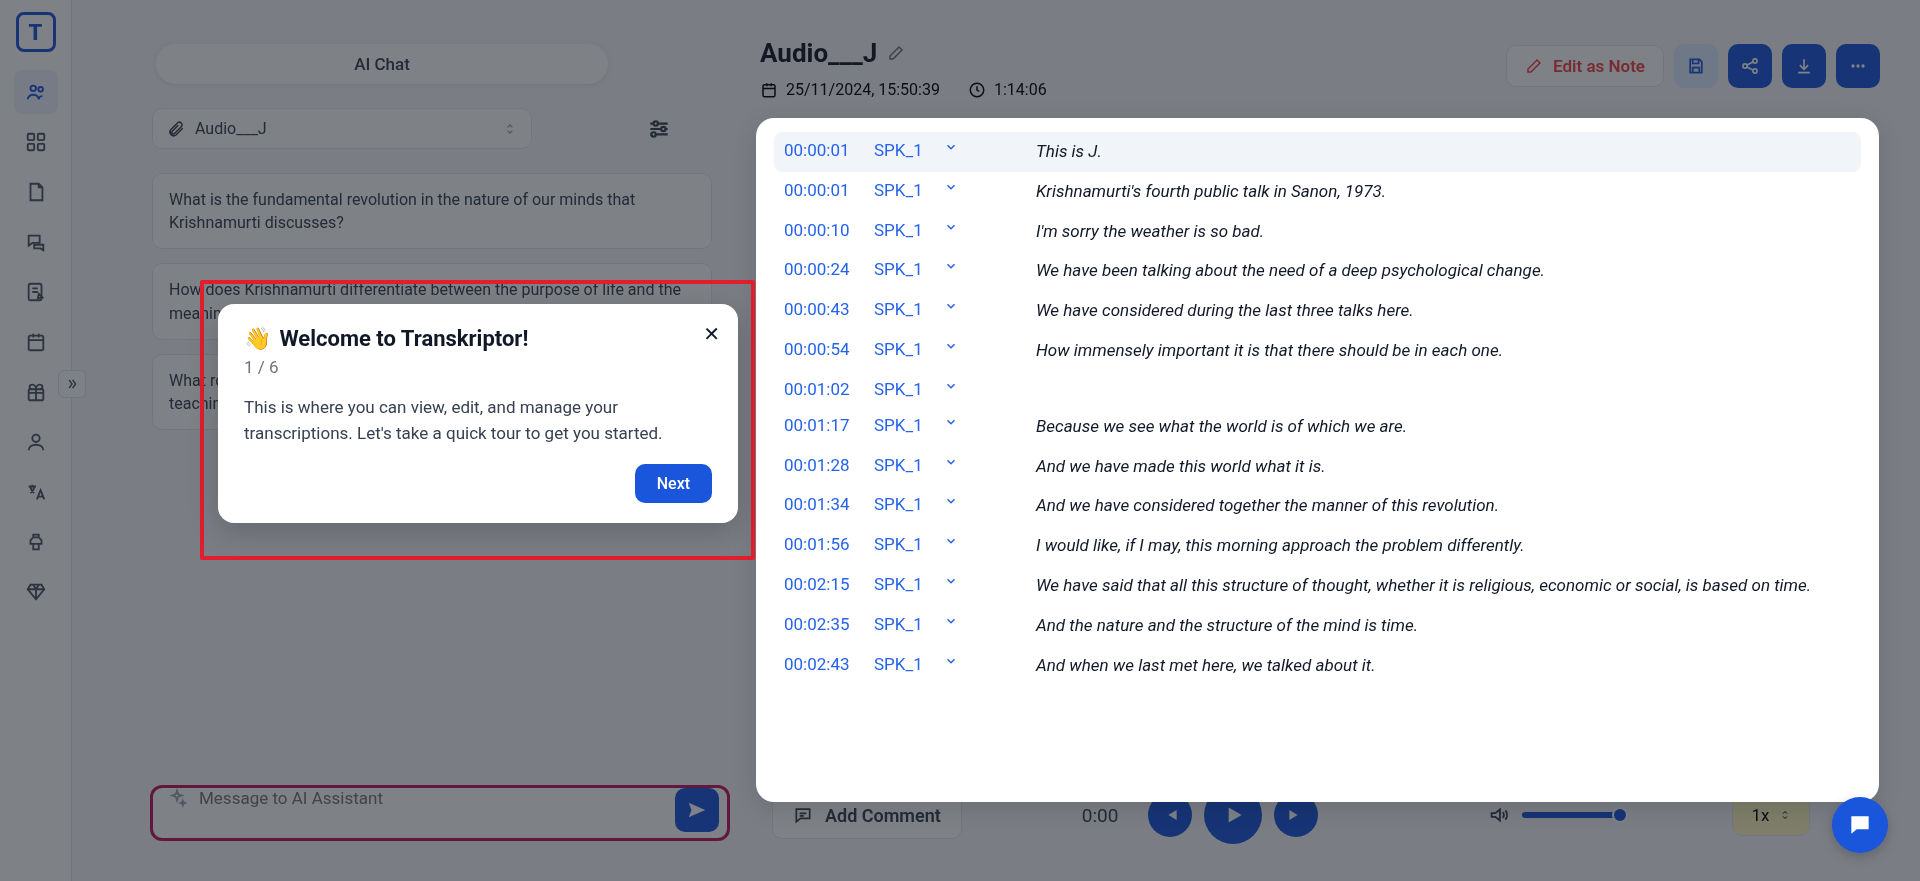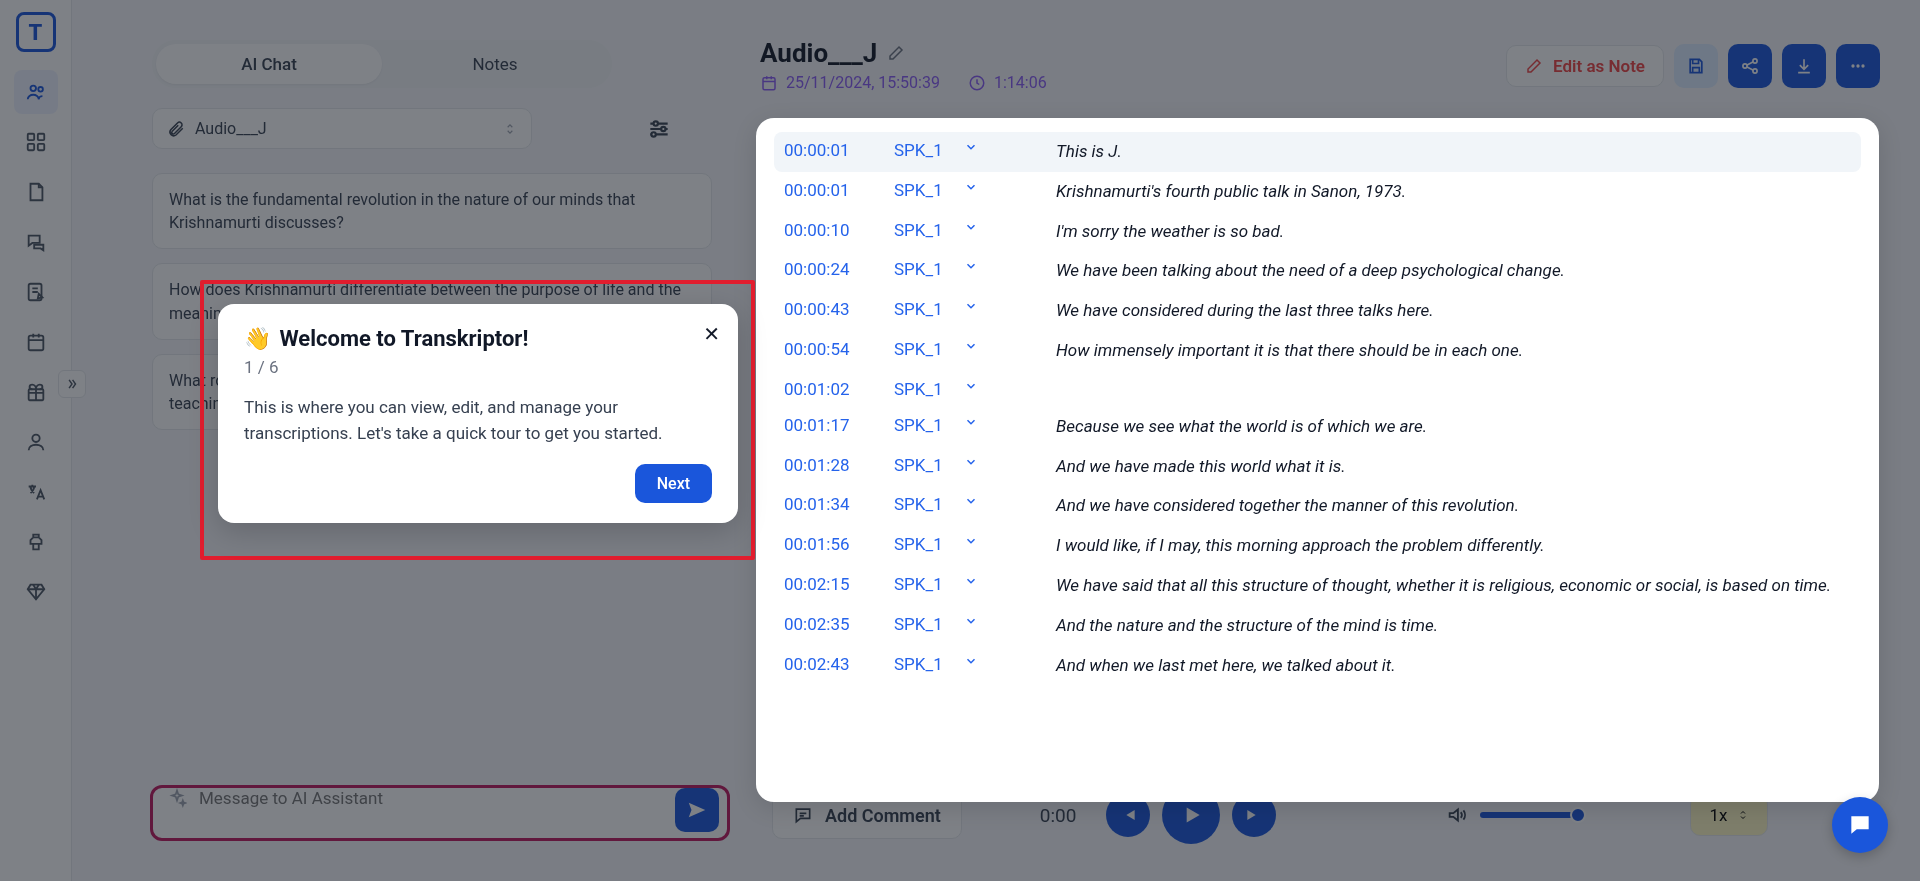--- a/index.html
+++ b/index.html
@@ -24,33 +24,33 @@
 .file-sel { display:flex; align-items:center; gap:10px; border:1px solid #e5e7eb; background:#fff; border-radius:10px; padding:10px 14px; width: 380px; color:#374151; font-size:16px; }
 .file-sel .chev { margin-left:auto; color:#9ca3af; }
 .adjust-icon { color:#374151; }
 .suggestion { background:#fff; border:1px solid #e5e7eb; border-radius:10px; padding:14px 16px; font-size:16px; color:#374151; width:560px; margin-bottom:14px; line-height:1.45; }
 
 
 .right-panel { position:absolute; left: 760px; top: 0; right:0; bottom:0; padding: 38px 40px 0 0; z-index:2; }
 .title-row { display:flex; align-items:center; gap:10px; }
 .title { font-size:26px; font-weight:700; color:#111827; }
 .edit-title-icon { color:#6b7280; }
-.meta-row { display:flex; gap:28px; margin-top:5px; color:#8b5cf6; font-size:16px; align-items:center; }
+.meta-row { display:flex; gap:28px; margin-top:12px; color:#000000; font-size:16px; align-items:center; }
 .meta-item { display:flex; gap:8px; align-items:center; }
 .actions { position:absolute; right:40px; top:44px; display:flex; gap:10px; align-items:center; }
 .edit-note { display:flex; gap:10px; align-items:center; border:1px solid #e5e7eb; background:#fff; padding:10px 18px; border-radius:10px; font-weight:600; color:#ef4444; font-size:17px; }
 .act-btn { width:44px; height:44px; border-radius:10px; background:#1a56db; color:#fff; display:flex; align-items:center; justify-content:center; }
 .act-btn.light { background:#dbeafe; color:#1a56db; }
 
 
 .transcript-wrap { position:absolute; left: 756px; top: 118px; width: 1123px; height: 684px; background:#fff; border-radius:18px; padding: 14px 18px 14px 18px; z-index: 20; box-shadow: 0 6px 24px rgba(0,0,0,.12); overflow:hidden; }
 .row { display:flex; align-items:flex-start; padding:8px 10px; border-radius:8px; font-size:17px; }
 .row.first { background:#f1f5f9; }
 .ts { color:#2563eb; width:86px; flex-shrink:0; }
-.spk { color:#2563eb; width:70px; flex-shrink:0; margin-left:24px; }
+.spk { color:#2563eb; width:70px; flex-shrink:0; margin-left:4px; }
 .exp { color:#2563eb; width:40px; text-align:center; flex-shrink:0; }
 .txt { color:#111827; flex:1; margin-left:52px; line-height:1.4;font-style:italic; }
 
 
 .red-outline { position:absolute; left:200px; top:280px; width:555px; height:280px; border:4px solid #e11d2e; z-index:25; pointer-events:none; border-radius:2px; }
 
 
 .popup { position:absolute; left:218px; top:304px; width:520px; background:#fff; border-radius:16px; padding:22px 26px 20px; z-index:30; box-shadow:0 8px 30px rgba(0,0,0,.18); }
 .popup::after { content:""; position:absolute; right:-14px; top:90px; border:14px solid transparent; border-left-color:#fff; }
 .popup-h { font-size:22px; font-weight:700; color:#111827; display:flex; align-items:center; gap:8px; }
@@ -63,21 +63,21 @@
 .chat-input-bar { position:absolute; left:150px; bottom:40px; width:580px; height:56px; background:#fff; border:3px solid #be185d; border-radius:12px; display:flex; align-items:flex-start; padding:0 8px 0 14px; z-index:2; }
 .chat-input-bar .sparkle { color:#9ca3af; margin-right:12px; }
 .chat-input-bar input { flex:1; border:none; outline:none; font-size:17px; color:#374151; background:transparent; }
 .send-btn { width:44px; height:44px; background:#1a56db; border-radius:10px; display:flex; align-items:center; justify-content:center; color:#fff; }
 
 .progress-bar { position:absolute; left:772px; bottom:118px; width:1082px; height:6px; background:#e5e7eb; border-radius:3px; z-index:2; }
 .progress-knob { position:absolute; left:-4px; top:-4px; width:14px; height:14px; background:#1a56db; border-radius:50%; }
 
 .player { position:absolute; left:772px; bottom:34px; width:1082px; height:64px; display:flex; align-items:center; z-index:2; }
 .add-comment { display:flex; gap:12px; align-items:center; border:1px solid #e5e7eb; background:#fff; padding:12px 20px; border-radius:10px; font-size:18px; font-weight:600; color:#374151; }
-.time { margin-left:78px; font-size:19px; color:#374151; }
+.time { margin-left:120px; font-size:19px; color:#374151; }
 .controls { display:flex; gap:12px; align-items:center; margin-left:30px; }
 .ctrl-btn { width:44px; height:44px; border-radius:50%; background:#1a56db; color:#fff; display:flex; align-items:center; justify-content:center; }
 .ctrl-btn.big { width:58px; height:58px; }
 .vol-area { display:flex; align-items:center; gap:12px; margin-left:170px; color:#374151; }
 .vol-track { width:100px; height:6px; background:#1a56db; border-radius:3px; position:relative; }
 .vol-knob { position:absolute; right:-6px; top:-5px; width:16px; height:16px; background:#1a56db; border-radius:50%; border:2px solid #fff; }
 .speed { margin-left:110px; border:1px solid #e5e7eb; background:#fef9c3; padding:10px 18px; border-radius:10px; font-size:17px; display:flex; align-items:center; gap:10px; }
 
 
 .fab { position:absolute; right:32px; bottom:28px; width:56px; height:56px; border-radius:50%; background:#1a56db; color:#fff; display:flex; align-items:center; justify-content:center; z-index:30; box-shadow:0 4px 12px rgba(0,0,0,.2); }
@@ -162,21 +162,20 @@
 </div>
 <div class="side-expand">
     <svg width="14" height="14" viewBox="0 0 24 24" fill="none" stroke="currentColor" stroke-width="2.5">
       <path d="M7 5l5 7-5 7M13 5l5 7-5 7"></path>
     </svg>
   </div>
 
 <div class="left-panel">
   <div class="tabs">
     <div class="tab active">AI Chat</div>
-    <div class="tab">Notes</div>
   </div>
   <div class="file-row">
     <div class="file-sel">
       <svg width="18" height="18" viewBox="0 0 24 24" fill="none" stroke="currentColor" stroke-width="2">
           <path d="M21 11l-9 9a5 5 0 01-7-7l9-9a3.5 3.5 0 015 5l-9 9a2 2 0 01-3-3l8-8"></path>
         </svg>
       <span>Audio___J</span>
       <span class="chev">
           <svg width="14" height="14" viewBox="0 0 24 24" fill="none" stroke="currentColor" stroke-width="2">
             <path d="M8 9l4-4 4 4M8 15l4 4 4-4"></path>

